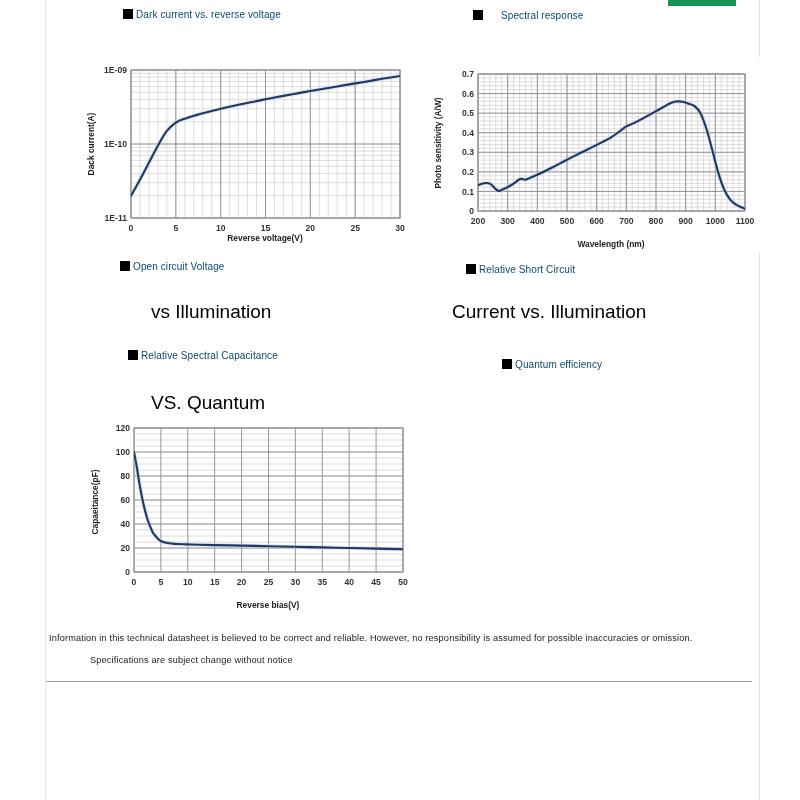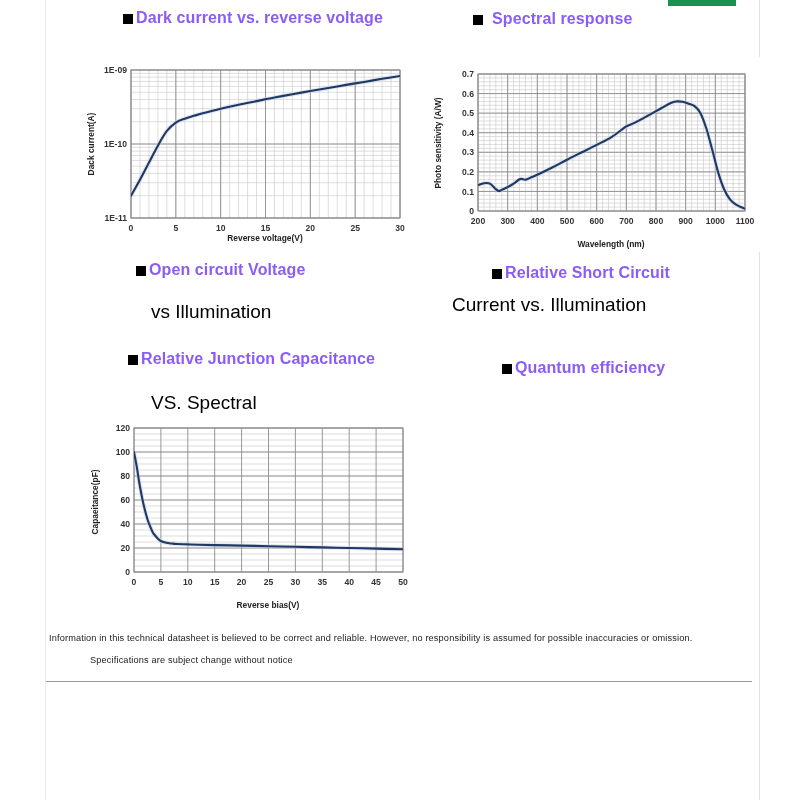--- a/index.html
+++ b/index.html
@@ -35,23 +35,23 @@
     left: 668px;
     top: -6px;
     width: 68px;
     height: 12px;
     background: #17934f;
   }
 
   
   .heading {
     position: absolute;
-    font-size: 16px;
-    font-weight: 700;
-    color: #8b5cf6;
+    font-size: 10px;
+    font-weight: 400;
+    color: #0c4a6e;
     white-space: nowrap;
     letter-spacing: .1px;
   }
   .heading .bullet {
     display: inline-block;
     width: 10px;
     height: 10px;
     background: #000;
     margin-right: 3px;
     vertical-align: -1px;
@@ -98,21 +98,21 @@
 </head>
 <body>
 
 <div id="page-sheet"></div>
 <div id="green-bar"></div>
 
 <div class="heading" style="left:123px; top:9px;">
   <span class="bullet"></span><span>Dark current vs.  reverse voltage</span>
 </div>
 <div class="heading" style="left:473px; top:10px;">
-  <span class="bullet"></span><span style="margin-left:6px;">Spectral  response</span>
+  <span class="bullet"></span><span style="margin-left:15px;">Spectral  response</span>
 </div>
 
 <div class="chart-block" id="chart-dark-current" style="left:80px; top:55px;">
   <svg class="chart-svg" width="330" height="190" viewBox="0 0 330 190">
     <defs>
       <clipPath id="clip1">
           <rect x="51" y="15" width="269" height="148"></rect>
         </clipPath>
     </defs>
     <rect x="0" y="0" width="330" height="190" fill="#ffffff"></rect>
@@ -347,34 +347,34 @@
         <text x="46" y="78.91428571428571" text-anchor="end" class="ticklabel">0.4</text>
         <text x="46" y="59.34285714285714" text-anchor="end" class="ticklabel">0.5</text>
         <text x="46" y="39.77142857142857" text-anchor="end" class="ticklabel">0.6</text>
         <text x="46" y="20.2" text-anchor="end" class="ticklabel">0.7</text>
       </g>
     <text class="axlabel" x="183" y="190" text-anchor="middle">Wavelength  (nm)</text>
     <text class="axlabel" x="13" y="86" text-anchor="middle" transform="rotate(-90 13 86)">Photo sensitivity  (A/W)</text>
   </svg>
 </div>
 
-<div class="heading" style="left:136px; top:261px;">
+<div class="heading" style="left:120px; top:261px;">
   <span class="bullet"></span><span>Open circuit Voltage</span>
 </div>
 <div class="subheading" style="left:151px; top:301px;">vs  Illumination</div>
 
-<div class="heading" style="left:492px; top:264px;">
+<div class="heading" style="left:466px; top:264px;">
   <span class="bullet"></span><span>Relative Short Circuit</span>
 </div>
-<div class="subheading" style="left:452px; top:294px;">Current vs.  Illumination</div>
+<div class="subheading" style="left:452px; top:301px;">Current vs.  Illumination</div>
 
 <div class="heading" style="left:128px; top:350px;">
-  <span class="bullet"></span><span>Relative Junction Capacitance</span>
-</div>
-<div class="subheading" style="left:151px; top:392px;">VS. Spectral</div>
+  <span class="bullet"></span><span>Relative Spectral Capacitance</span>
+</div>
+<div class="subheading" style="left:151px; top:392px;">VS. Quantum</div>
 
 <div class="heading" style="left:502px; top:359px;">
   <span class="bullet"></span><span>Quantum efficiency</span>
 </div>
 
 <div class="chart-block" id="chart-capacitance" style="left:76px; top:417px;">
   <svg class="chart-svg" width="342" height="202" viewBox="0 0 342 202">
     <defs>
       <clipPath id="clip3">
           <rect x="58" y="11" width="269" height="144"></rect>

